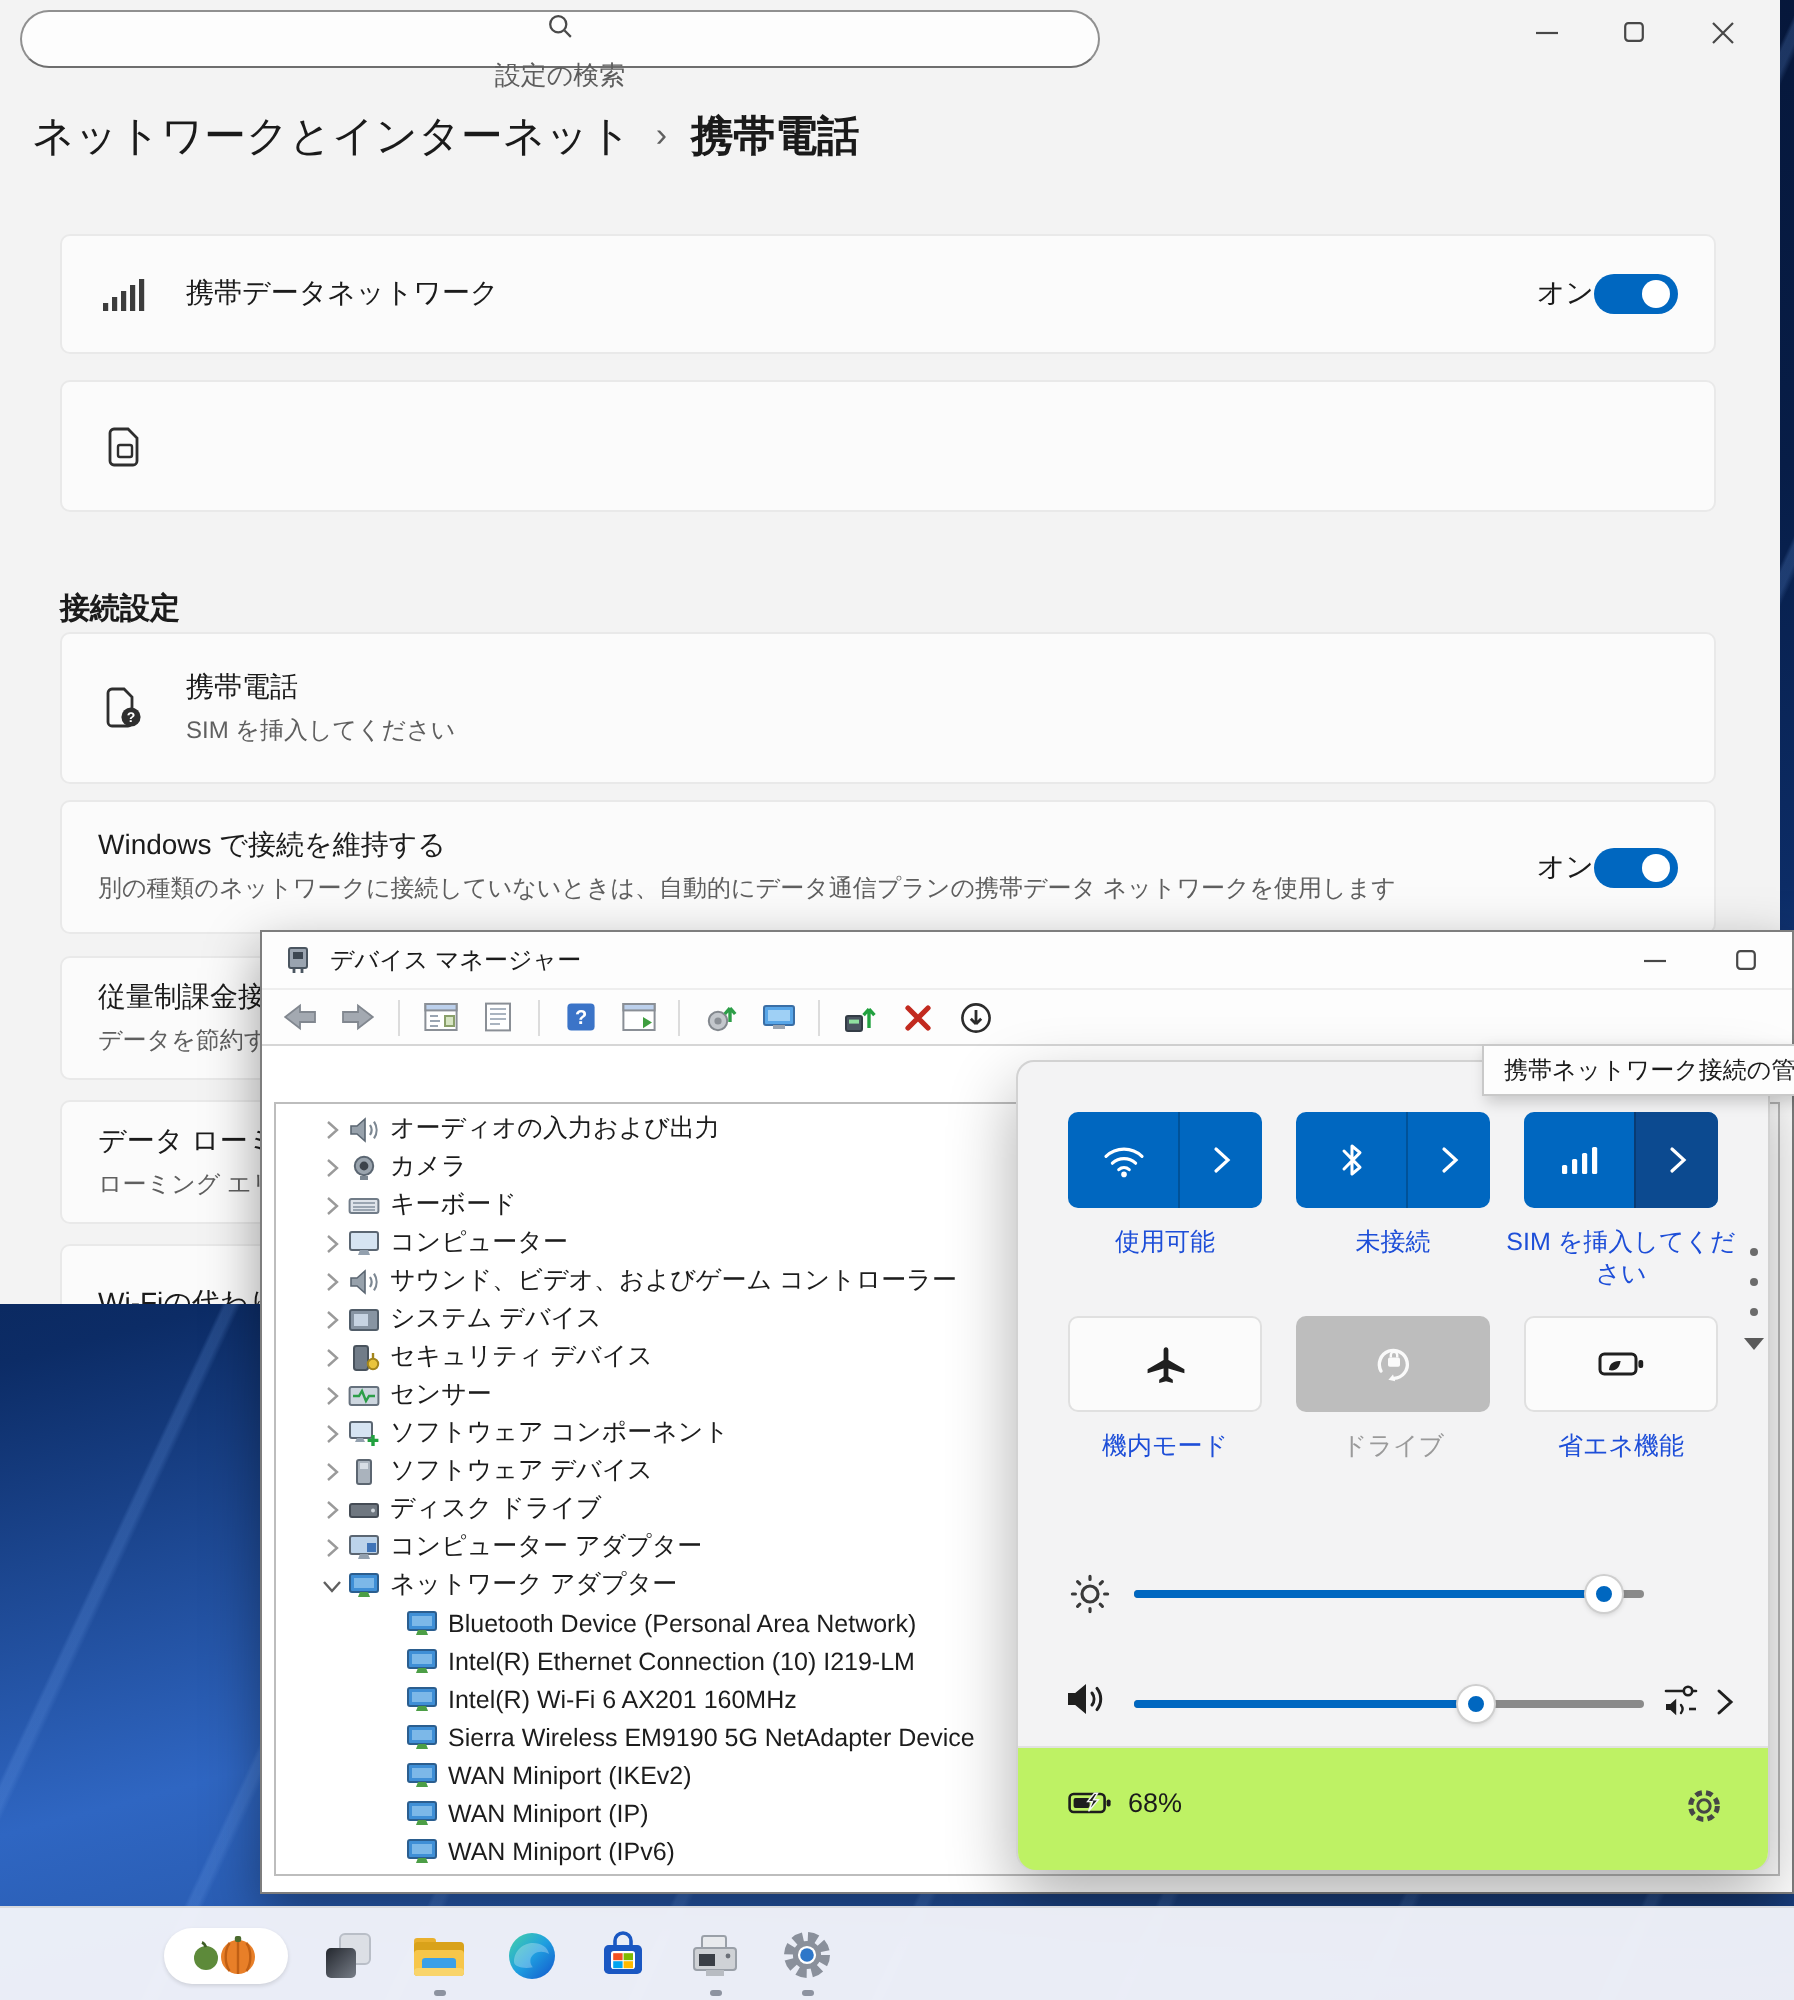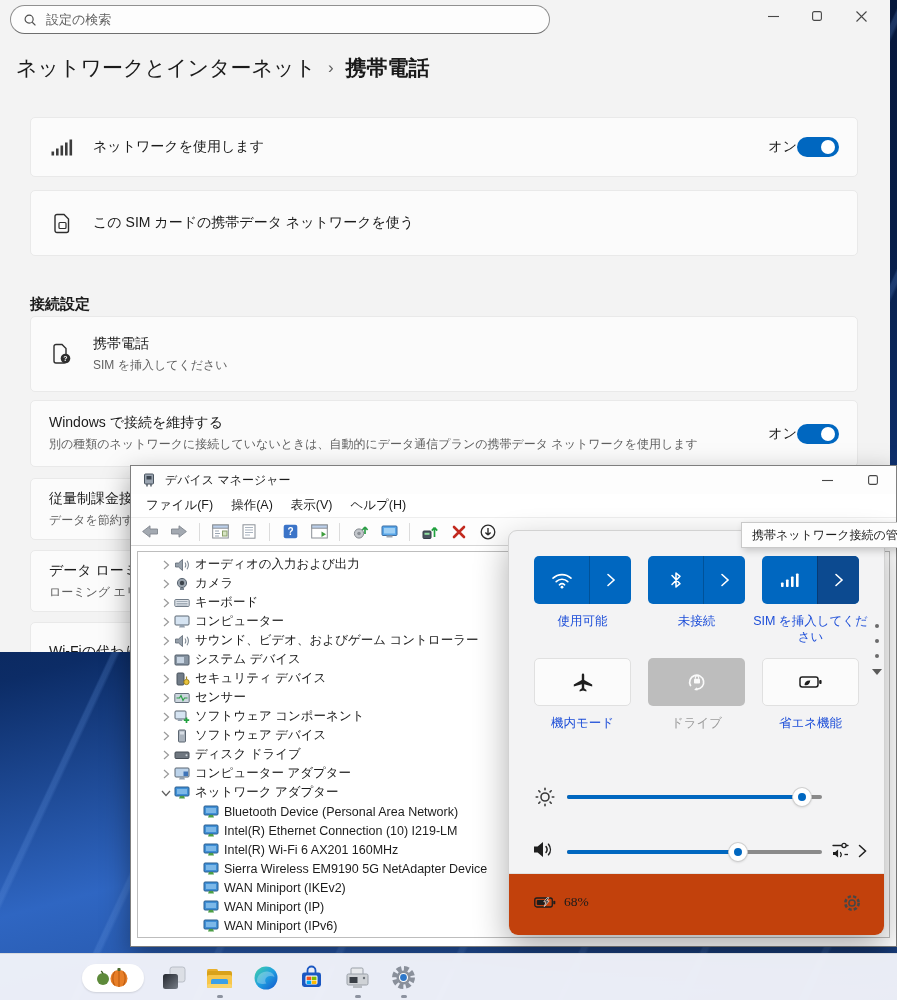--- a/index.html
+++ b/index.html
@@ -8,21 +8,21 @@
     position:relative;
     font-family:"Liberation Sans","DejaVu Sans",sans-serif;
     background:
       repeating-linear-gradient(115deg, rgba(110,160,235,0) 0 46px, rgba(110,160,235,.22) 48px 52px, rgba(110,160,235,0) 55px 110px),
       linear-gradient(165deg,#05112e 0%,#071d47 38%,#0c2c66 55%,#2f66c2 74%,#173e80 100%);
   }
   .ic{display:inline-flex;align-items:center;justify-content:center;line-height:0}
 
   
   .sw{position:absolute;left:0;top:0;width:890px;height:652px;background:#f3f3f3;z-index:10;overflow:hidden;}
-  .sw-search{position:absolute;left:10px;top:5px;width:540px;height:29px;border:1px solid #909090;border-bottom-color:#6e6e6e;border-radius:15px;background:#fdfdfd;display:flex;align-items:center;padding:0 12px;gap:9px;}
+  .sw-search{position:absolute;left:10px;top:5px;width:540px;height:29px;border:1px solid #909090;border-bottom-color:#6e6e6e;border-radius:15px;background:#fdfdfd;display:flex;align-items:center;padding:0 12px;gap:9px;flex-direction:column;}
   .sw-search .ph{font-size:13px;color:#5d5d5d;}
   .sw-controls{position:absolute;right:7px;top:0;display:flex;}
   .wc{width:44px;height:32px;display:flex;align-items:center;justify-content:center;cursor:default;}
   .crumb{position:absolute;left:16px;top:54px;font-size:21px;color:#1a1a1a;display:flex;align-items:center;}
   .c-parent{font-weight:400;}
   .c-sep{margin:0 12px;color:#5f5f5f;font-size:17px;}
   .c-cur{font-weight:700;}
   .card{position:absolute;left:30px;width:828px;background:#fbfbfb;border:1px solid #e9e9e9;border-radius:5px;display:flex;align-items:center;padding:0 18px;}
   .card .row-ic{width:26px;margin-right:18px;justify-content:center;}
   .card .rt{flex:1;min-width:0;}
@@ -74,21 +74,21 @@
   .qs-dots{position:absolute;left:363px;top:93px;display:flex;flex-direction:column;align-items:center;gap:11px;}
   .qs-dots i{width:4px;height:4px;border-radius:50%;background:#6b6b6b;}
   .qs-dots .tri{width:0;height:0;border-left:5px solid transparent;border-right:5px solid transparent;border-top:6px solid #5a5a5a;}
   .srow{position:absolute;left:0;width:100%;height:26px;}
   .srow .sic{position:absolute;left:24px;top:1px;}
   .track{position:absolute;left:58px;top:11px;width:255px;height:4px;border-radius:2px;background:#8a8a8a;}
   .track .fill{position:absolute;left:0;top:0;height:4px;border-radius:2px;background:#0067c0;}
   .track .thumb{position:absolute;top:-7px;width:18px;height:18px;border-radius:50%;background:#0067c0;border:5px solid #fff;box-shadow:0 0 0 1px #cfcfcf,0 1px 3px rgba(0,0,0,.2);}
   .vol-extra{position:absolute;left:322px;top:2px;display:flex;align-items:center;gap:7px;}
   .qs-div{position:absolute;left:0;top:342px;width:100%;height:1px;background:#e1e1e1;}
-  .qs-foot{position:absolute;left:0;top:343px;width:100%;height:61px;border-radius:0 0 9px 9px;background:#c2410c;font-family:Liberation Serif, serif;}
+  .qs-foot{position:absolute;left:0;top:343px;width:100%;height:61px;border-radius:0 0 9px 9px;background:#bef264;}
   .qs-batt{position:absolute;left:25px;top:20px;display:flex;align-items:center;gap:8px;font-size:13.5px;color:#1b1b1b;}
   .qs-gear{position:absolute;right:22px;top:19px;}
 
   
   .tip{position:absolute;left:741px;top:522px;height:26px;display:flex;align-items:center;padding:0 10px;background:#fdfdfd;border:1px solid #c9c9c9;box-shadow:2px 3px 7px rgba(0,0,0,.18);font-size:12px;color:#1b1b1b;white-space:nowrap;z-index:50;}
 
   
   .taskbar{position:absolute;left:0;top:953px;width:897px;height:47px;background:rgba(242,244,250,.96);border-top:1px solid #d8dade;z-index:60;}
   .tb-apps{position:absolute;left:82px;top:7px;display:flex;align-items:center;gap:13px;}
   .tapp{width:33px;height:33px;display:flex;align-items:center;justify-content:center;position:relative;border-radius:5px;}
@@ -144,36 +144,33 @@
           <g fill="#3c3c3c">
             <rect x="0.5" y="13.5" width="2.6" height="4"></rect>
             <rect x="5" y="10.5" width="2.6" height="7"></rect>
             <rect x="9.5" y="7.5" width="2.6" height="10"></rect>
             <rect x="14" y="4.5" width="2.6" height="13"></rect>
             <rect x="18.5" y="1.5" width="2.6" height="16"></rect>
           </g>
         </svg>
       </span>
     <div class="rt">
-        <div class="t">ネットワークを使用します</div>
+        <div class="t">携帯データネットワーク</div>
       </div>
     <span class="state">オン</span>
     <div class="toggle"></div>
   </div>
 
   <div class="card c2">
     <span class="ic row-ic">
         <svg width="17" height="21" viewBox="0 0 17 21">
           <path d="M3 1.5h7l4.5 4.5v11.5a2 2 0 0 1-2 2H3a2 2 0 0 1-2-2V3.5a2 2 0 0 1 2-2z" fill="none" stroke="#2e2e2e" stroke-width="1.4"></path>
           <rect x="5" y="9.5" width="7" height="6" rx="1" fill="none" stroke="#2e2e2e" stroke-width="1.2"></rect>
         </svg>
       </span>
-    <div class="rt">
-        <div class="t">この SIM カードの携帯データ ネットワークを使う</div>
-      </div>
   </div>
 
   <div class="sec">接続設定</div>
 
   <div class="card c3">
     <span class="ic row-ic">
         <svg width="21" height="22" viewBox="0 0 21 22">
           <path d="M4 1.5h6l4 4v12.5a2 2 0 0 1-2 2H4a2 2 0 0 1-2-2V3.5a2 2 0 0 1 2-2z" fill="none" stroke="#2e2e2e" stroke-width="1.4"></path>
           <circle cx="13.5" cy="15.5" r="4.8" fill="#2e2e2e"></circle>
           <text x="13.5" y="18.2" font-size="7" fill="#fff" text-anchor="middle" font-weight="bold">?</text>
@@ -235,26 +232,20 @@
         </div>
       <div class="wc">
           <span class="ic">
             <svg width="10" height="10" viewBox="0 0 10 10">
               <rect x="0.6" y="0.6" width="8.8" height="8.8" rx="1.6" fill="none" stroke="#474747" stroke-width="1.1"></rect>
             </svg>
           </span>
         </div>
     </div>
   </div>
-  <div class="dm-menu" id="dm-menu">
-      <span>ファイル(F)</span>
-      <span>操作(A)</span>
-      <span>表示(V)</span>
-      <span>ヘルプ(H)</span>
-    </div>
   <div class="dm-toolbar" id="dm-toolbar">
       <span class="tbtn ic">
         <svg width="18" height="15" viewBox="0 0 18 15">
           <path d="M9 1.8v3.2h7.5v5H9v3.2L1.6 7.5z" fill="#a3a9b1" stroke="#81878f" stroke-width="0.9"></path>
         </svg>
       </span>
       <span class="tbtn ic">
         <svg width="18" height="15" viewBox="0 0 18 15">
           <path d="M9 1.8v3.2H1.5v5H9v3.2L16.4 7.5z" fill="#a3a9b1" stroke="#81878f" stroke-width="0.9"></path>
         </svg>

